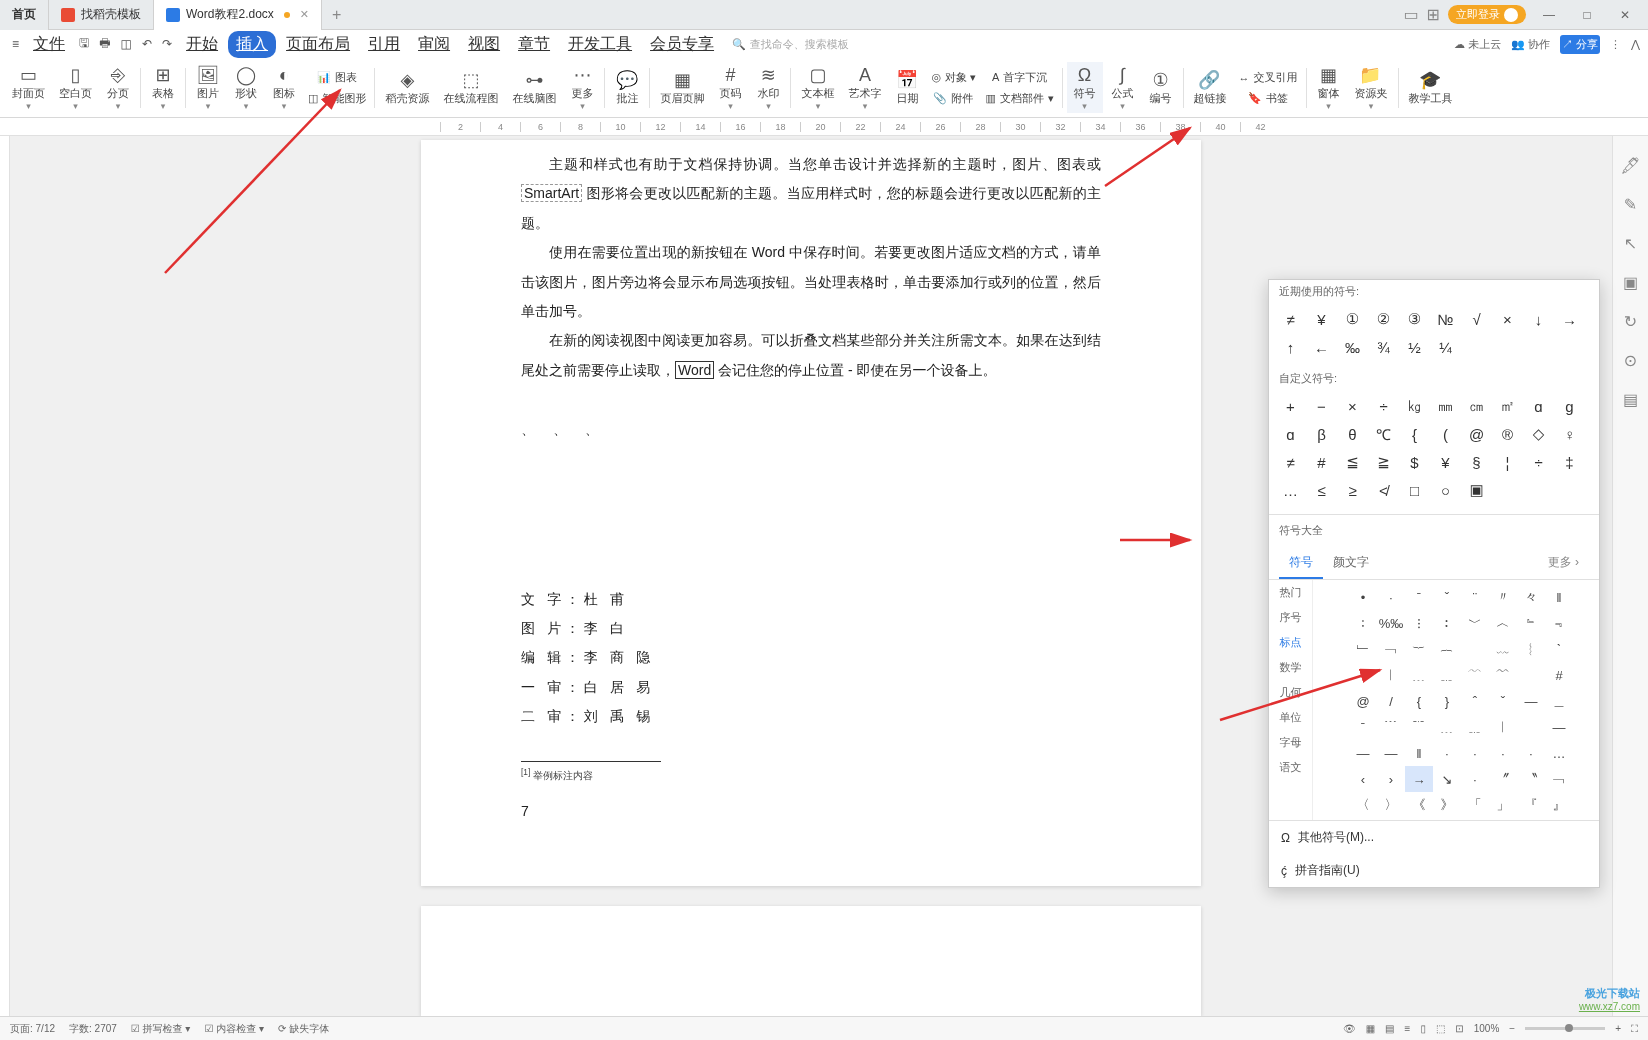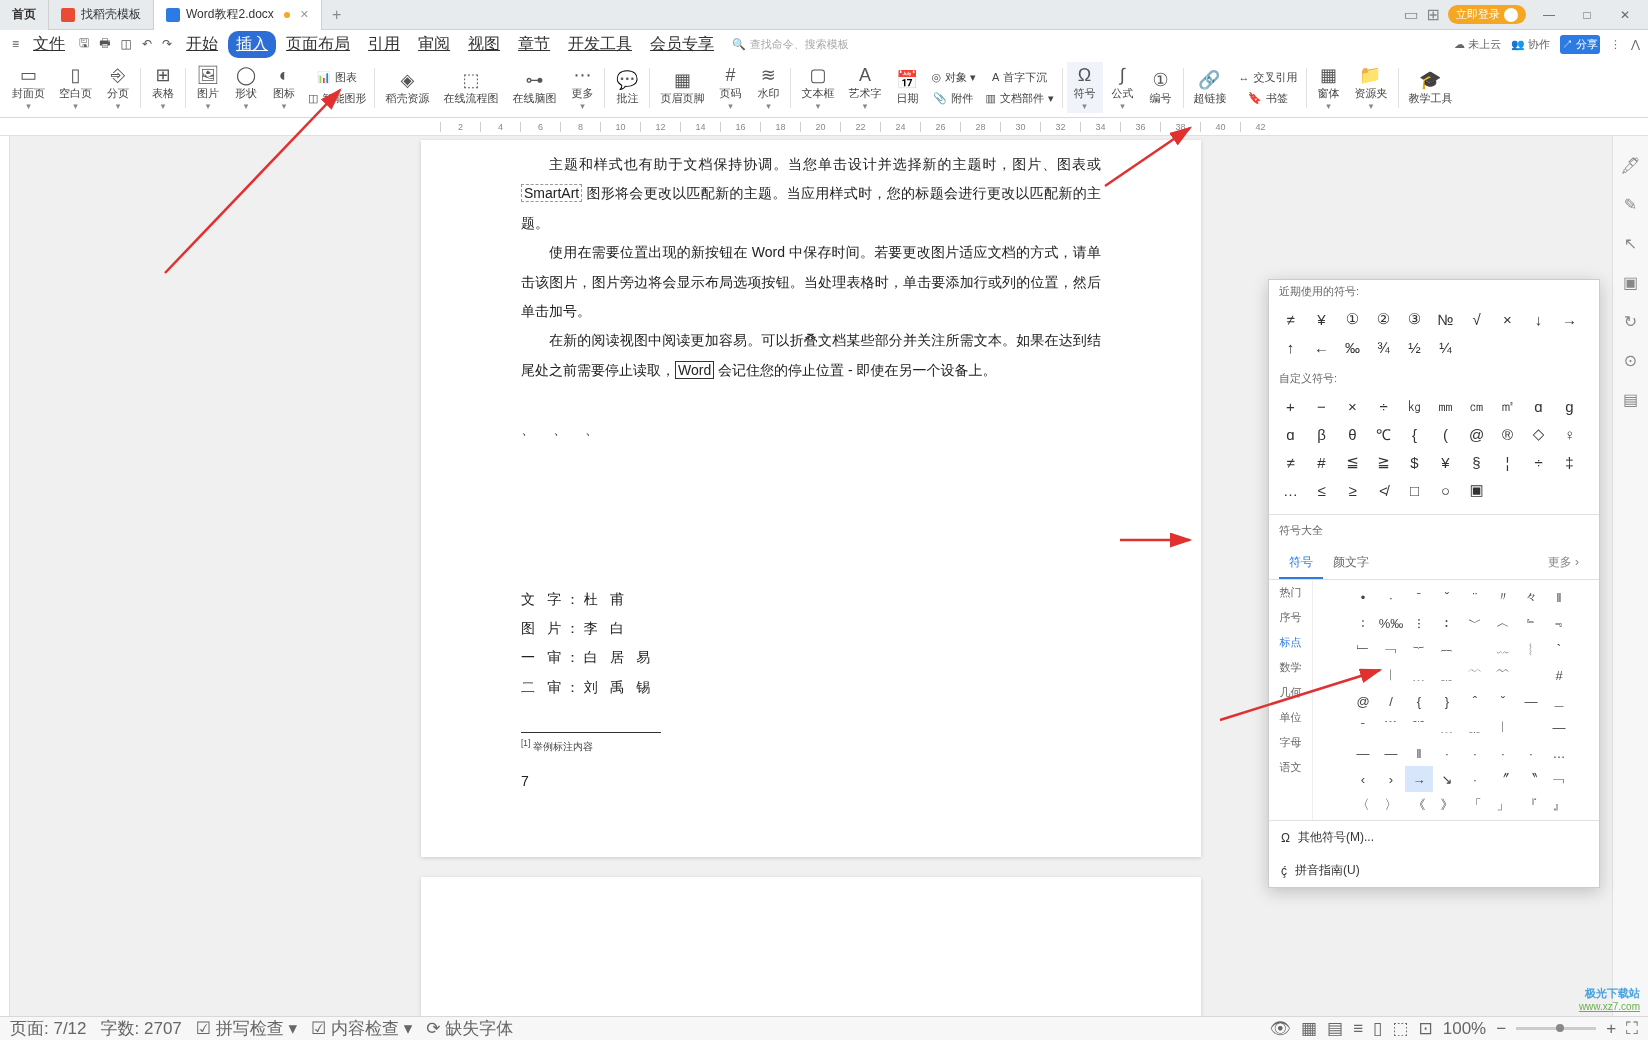--- a/index.html
+++ b/index.html
@@ -70,21 +70,21 @@
 .sp-cats { width: 44px; border-right: 1px solid #eee; }
 .sp-cat { padding: 5px 0; text-align: center; font-size: 11px; color: #666; cursor: pointer; }
 .sp-cat.active { color: #2c7be5; }
 .sp-symgrid { flex: 1; display: flex; flex-wrap: wrap; align-content: flex-start; padding: 4px; overflow: auto; }
 .sp-sym { width: 28px; height: 26px; display: flex; align-items: center; justify-content: center; font-size: 13px; color: #444; cursor: pointer; }
 .sp-sym.hl { background: #d8e6fb; }
 .sp-footer { border-top: 1px solid #e0e0e0; }
 .sp-foot-item { padding: 8px 12px; font-size: 12px; color: #333; display: flex; align-items: center; gap: 8px; }
 
 
-.statusbar { height: 24px; background: #f7f7f7; border-top: 1px solid #d8d8d8; display: flex; align-items: center; padding: 0 10px; font-size: 17px; color: #666; gap: 14px; }
+.statusbar { height: 24px; background: #f7f7f7; border-top: 1px solid #d8d8d8; display: flex; align-items: center; padding: 0 10px; font-size: 10px; color: #666; gap: 14px; }
 .statusbar .right { margin-left: auto; display: flex; align-items: center; gap: 10px; }
 .zoom-slider { width: 80px; height: 3px; background: #ccc; position: relative; }
 .zoom-slider::after { content: ''; position: absolute; left: 50%; top: -3px; width: 8px; height: 8px; background: #888; border-radius: 50%; }
 
 
 .watermark { position: absolute; right: 8px; bottom: 28px; font-size: 11px; color: #4aa3df; text-align: right; z-index: 200; }
 .watermark .top { color: #4aa3df; font-weight: bold; }
 .watermark .bot { color: #6ab04c; font-size: 10px; text-decoration: underline; }
 
 
@@ -344,20 +344,21 @@
     <div class="doc-scroll">
       <div style="display:flex;flex-direction:column;align-items:center;">
         <div class="page">
           <p class="indent"><span>主题和样式也有助于文档保持协调。当您单击设计并选择新的主题时，图片、图表或 </span><span class="box">SmartArt</span><span> 图形将会更改以匹配新的主题。当应用样式时，您的标题会进行更改以匹配新的主题。</span></p>
           <p class="indent">使用在需要位置出现的新按钮在 Word 中保存时间。若要更改图片适应文档的方式，请单击该图片，图片旁边将会显示布局选项按钮。当处理表格时，单击要添加行或列的位置，然后单击加号。</p>
           <p class="indent"><span>在新的阅读视图中阅读更加容易。可以折叠文档某些部分并关注所需文本。如果在达到结尾处之前需要停止读取，</span><span class="box2">Word</span><span> 会记住您的停止位置 - 即使在另一个设备上。</span></p>
           <p style="margin-top:30px;letter-spacing:0.5em;">、   、   、</p>
           <div class="credits">
             <p>文 字：杜   甫</p>
             <p>图 片：李   白</p>
+            <p>编 辑：李 商 隐</p>
             <p>一 审：白 居 易</p>
             <p>二 审：刘 禹 锡</p>
           </div>
           <hr class="fn-sep">
           <p class="fn"><sup>[1]</sup> <span>举例标注内容</span></p>
           <p class="page-num">7</p>
         </div>
         <div class="page2"></div>
       </div>
     </div>

